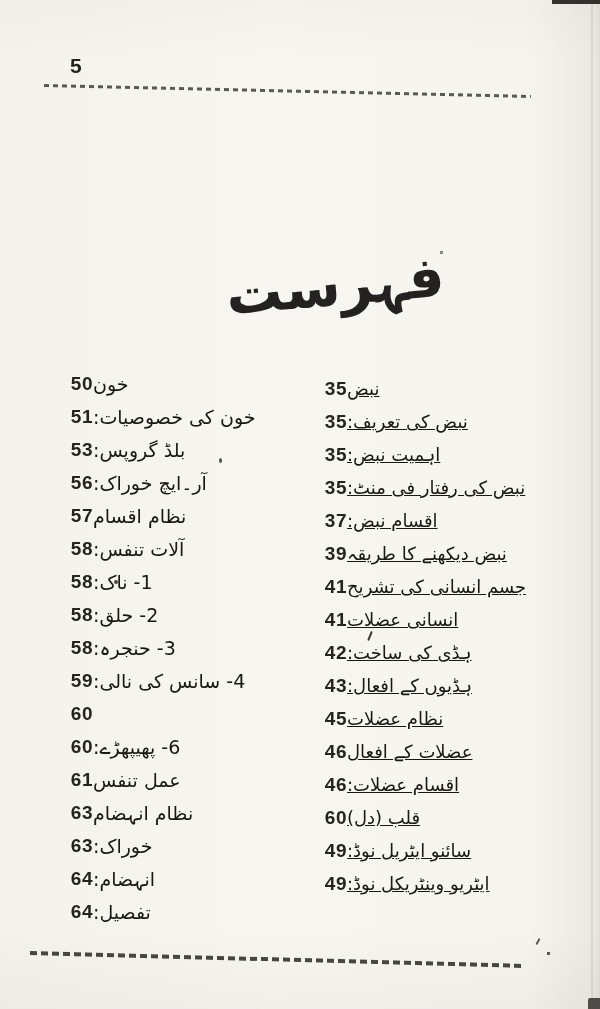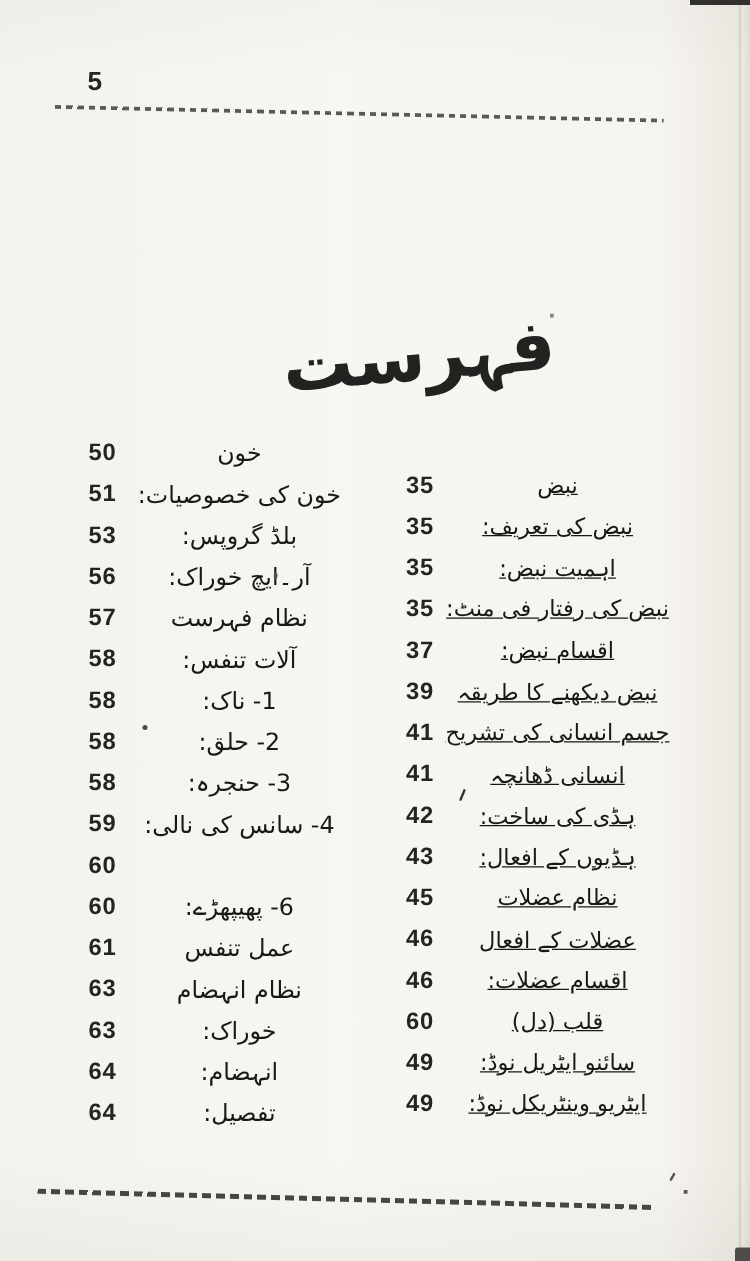--- a/index.html
+++ b/index.html
@@ -40,32 +40,32 @@
     display:flex; align-items:center; justify-content:center;
     direction:rtl;
     font-family:"DejaVu Sans", sans-serif;
     font-weight:700; font-size:56px; color:#242220;
     transform:rotate(-5deg);
     letter-spacing:-1px;
   }
 
   
   .toc-col { position:absolute; }
-  .toc-col-left  { left:45px;  top:346px; width:245px; }
+  .toc-col-left  { left:45px;  top:367px; width:245px; }
   .toc-col-right { left:313px; top:372px; width:232px; }
   .toc-row { display:flex; align-items:center; height:33px; }
   .toc-num {
     font-family:"Liberation Sans", sans-serif;
     font-weight:700; font-size:19px; color:#262420;
     text-align:right; flex:0 0 auto; letter-spacing:0.5px;
   }
   .toc-col-left  .toc-num { width:48px; }
   .toc-col-right .toc-num { width:34px; }
   .toc-entry {
-    flex:1 1 auto; direction:rtl; text-align:center;
+    flex:1 1 auto; direction:rtl; text-align:left;
     white-space:nowrap; color:#1a1815;
   }
   .toc-col-left  .toc-entry { font-size:19px; }
   .toc-col-right .toc-entry { font-size:18px;text-decoration:underline; }
 
   
   .artifact { position:absolute; background:#4a4844; }
   .a-top-right-sliver { left:552px; top:0; width:48px; height:4px; background:#33312e; }
   .a-right-edge { left:591px; top:0; width:2px; height:1009px; background:rgba(60,58,54,0.10); }
   .a-corner-blob { left:588px; top:998px; width:12px; height:11px; background:#4e4c48; border-radius:2px 0 0 0; }
@@ -105,21 +105,21 @@
         <span class="toc-entry">بلڈ گروپس:</span>
       </div>
 
       <div class="toc-row">
         <span class="toc-num">56</span>
         <span class="toc-entry">آر۔ایچ خوراک:</span>
       </div>
 
       <div class="toc-row">
         <span class="toc-num">57</span>
-        <span class="toc-entry">نظام فہرست</span>
+        <span class="toc-entry">نظام اقسام</span>
       </div>
 
       <div class="toc-row">
         <span class="toc-num">58</span>
         <span class="toc-entry">آلات تنفس:</span>
       </div>
 
       <div class="toc-row">
         <span class="toc-num">58</span>
         <span class="toc-entry">1- ناک:</span>
@@ -207,21 +207,21 @@
         <span class="toc-entry">نبض دیکھنے کا طریقہ</span>
       </div>
 
       <div class="toc-row">
         <span class="toc-num">41</span>
         <span class="toc-entry">جسم انسانی کی تشریح</span>
       </div>
 
       <div class="toc-row">
         <span class="toc-num">41</span>
-        <span class="toc-entry">انسانی ڈھانچہ</span>
+        <span class="toc-entry">انسانی عضلات</span>
       </div>
 
       <div class="toc-row">
         <span class="toc-num">42</span>
         <span class="toc-entry">ہڈی کی ساخت:</span>
       </div>
 
       <div class="toc-row">
         <span class="toc-num">43</span>
         <span class="toc-entry">ہڈیوں کے افعال:</span>

